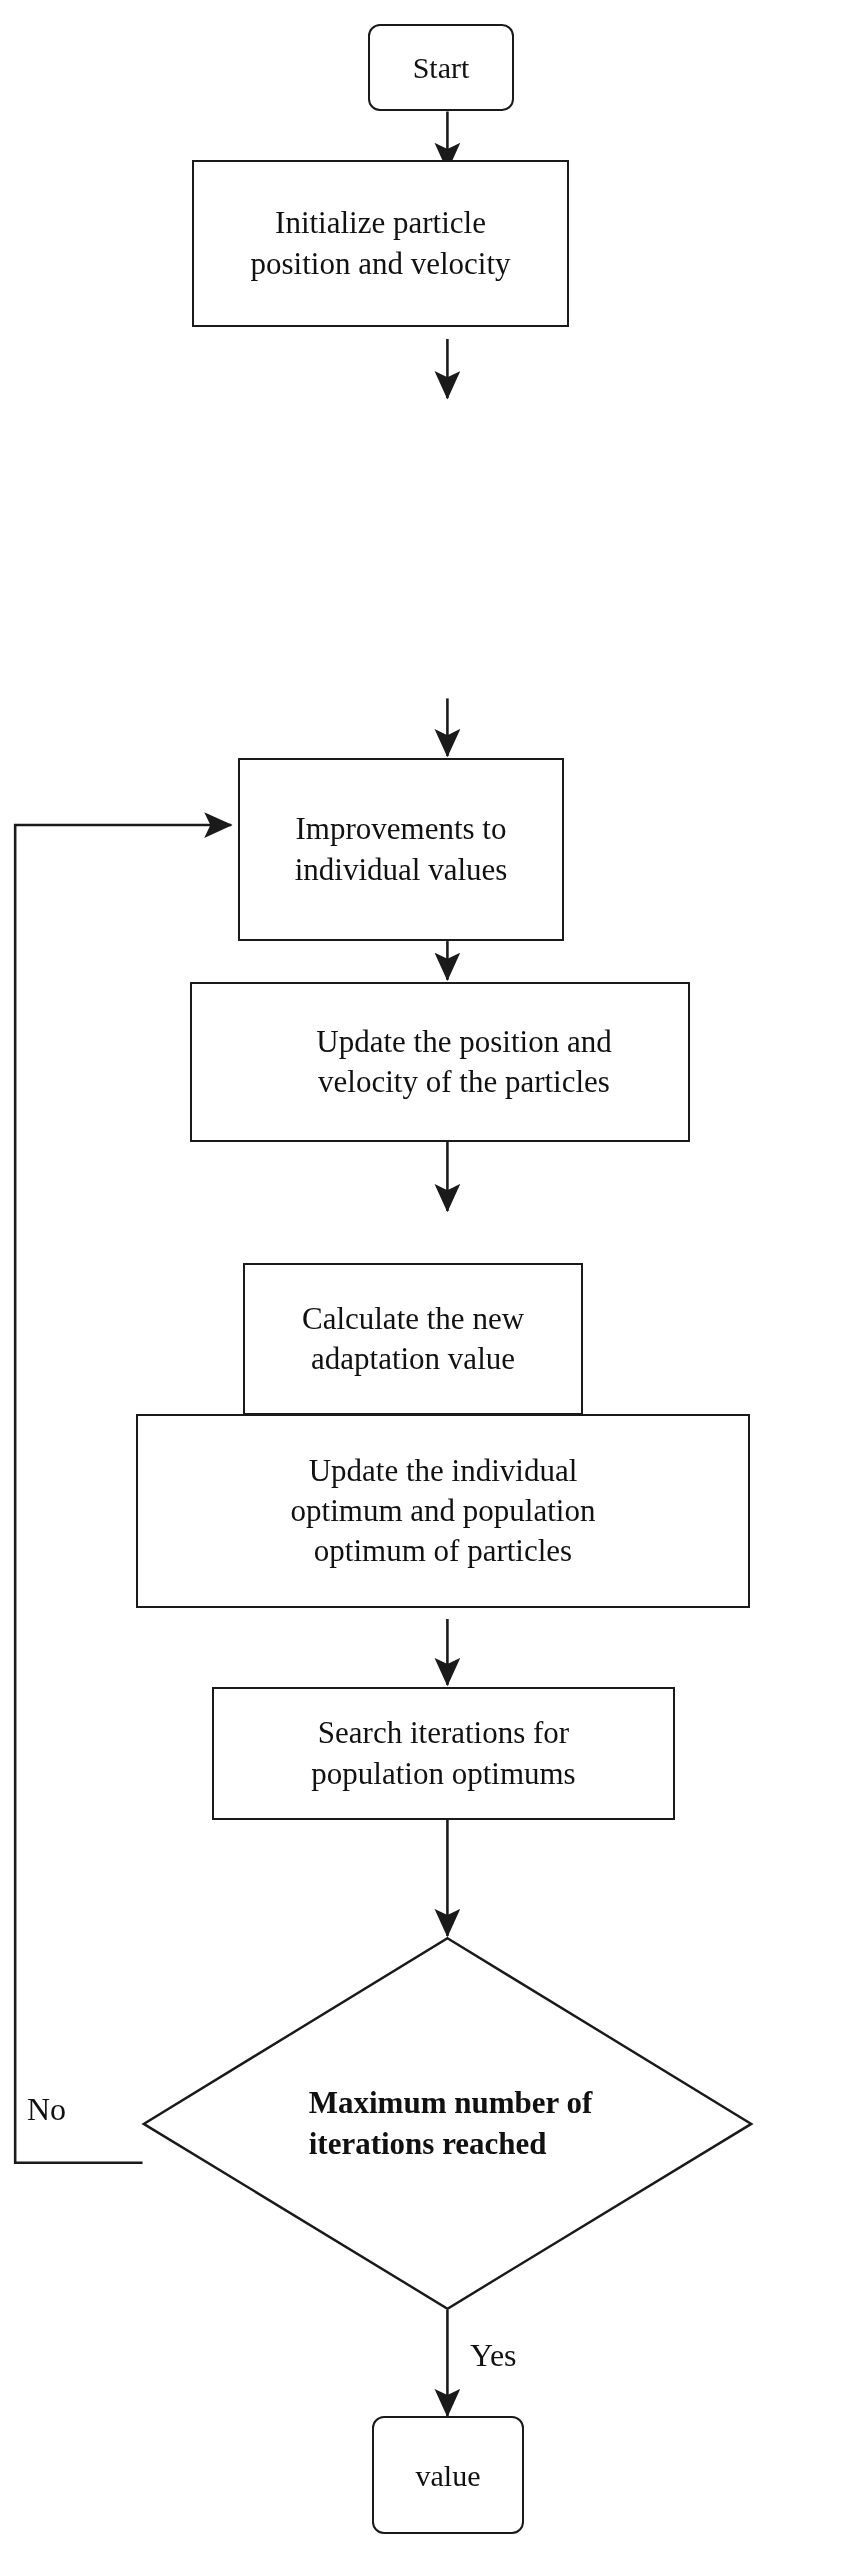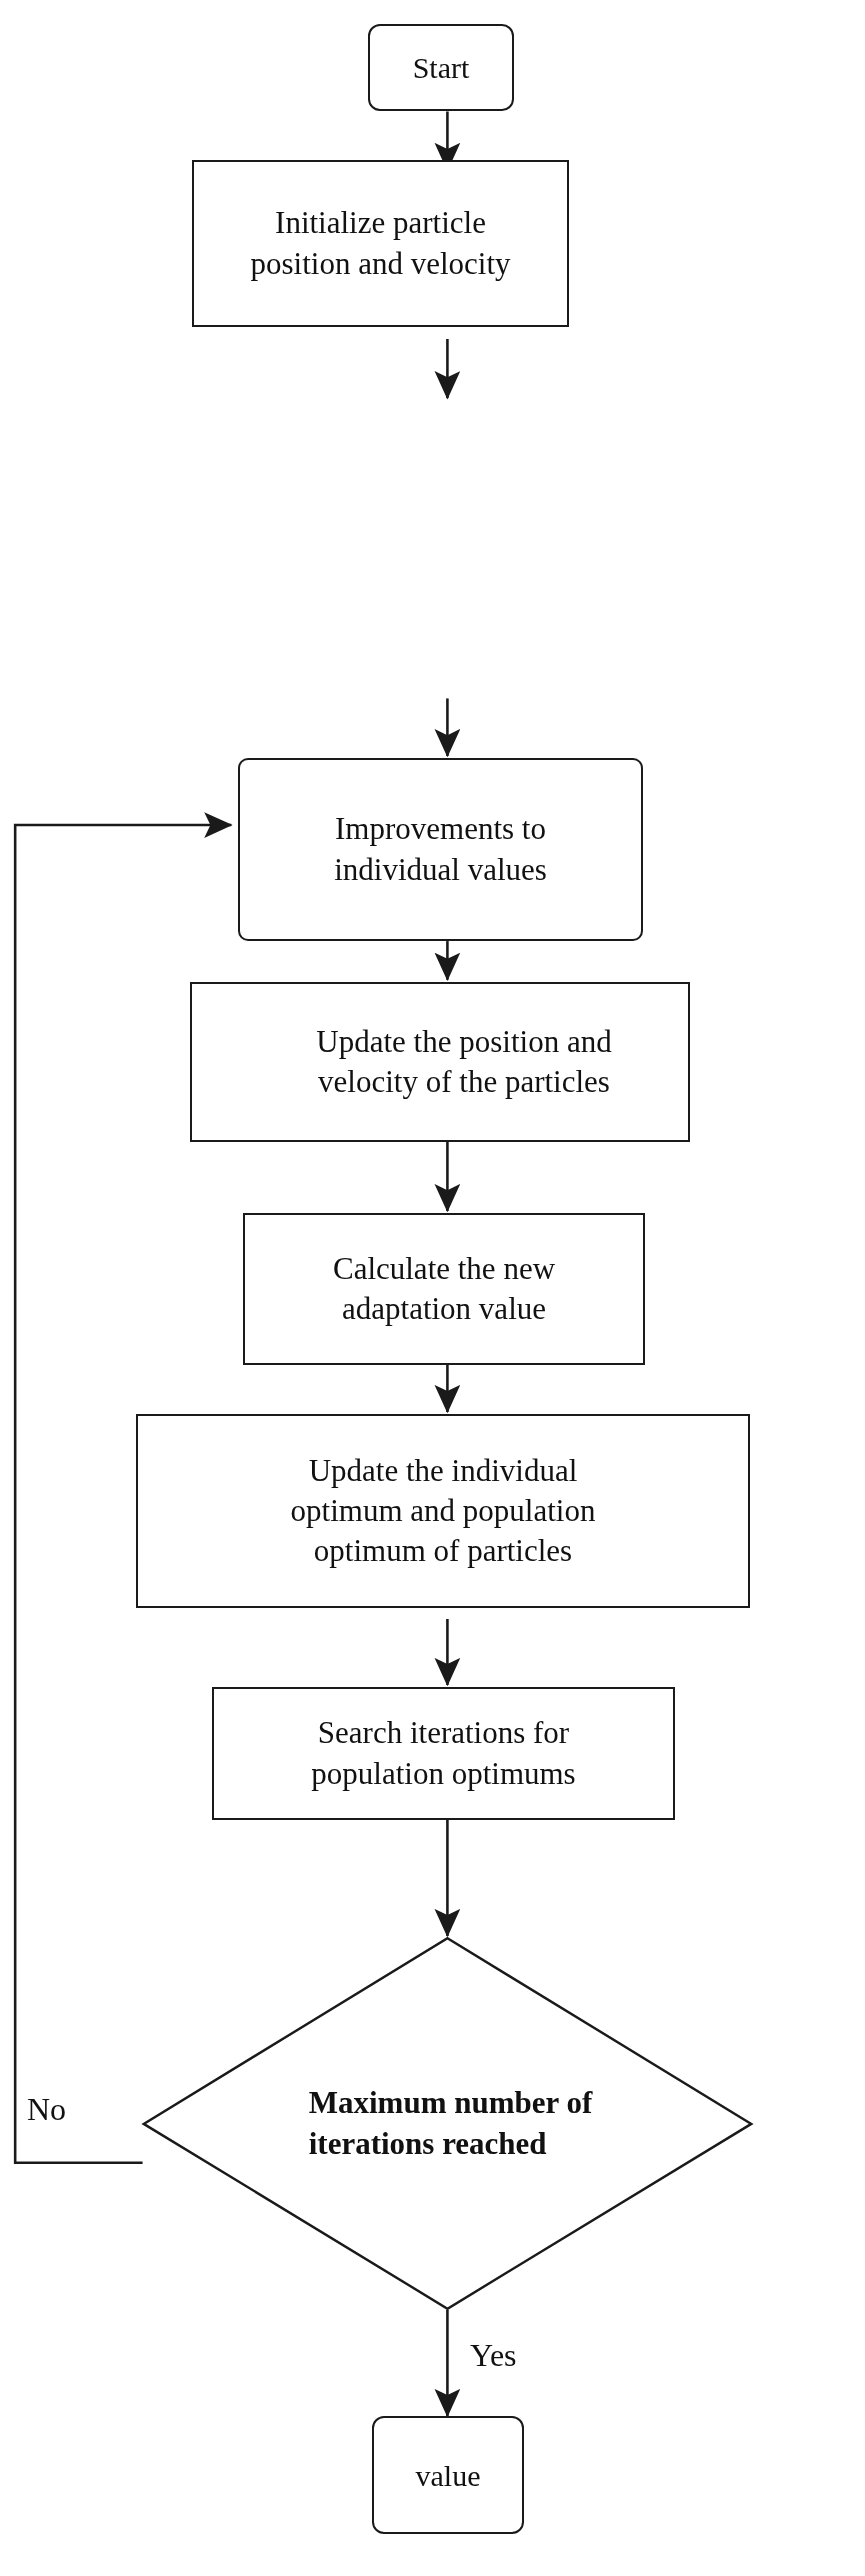--- a/index.html
+++ b/index.html
@@ -112,31 +112,31 @@
   <div class="node terminal fs-start" style="left:368px;top:24px;width:146px;height:87px;">
     <span class="txt">Start</span>
   </div>
 
   <div class="node fs-body" style="left:192px;top:160px;width:377px;height:167px;">
     <span class="txt">Initialize particle
 position and velocity</span>
   </div>
 
 
-  <div class="node fs-body" style="left:238px;top:758px;width:405px;height:183px;border-radius:10px;">
+  <div class="node fs-body" style="left:238px;top:758px;width:326px;height:183px;">
     <span class="txt">Improvements to
 individual values</span>
   </div>
 
   <div class="node fs-body" style="left:190px;top:982px;width:500px;height:160px;padding-left:48px;">
     <span class="txt">Update the position and
 velocity of the particles</span>
   </div>
 
-  <div class="node fs-body" style="left:243px;top:1213px;width:402px;height:152px;">
+  <div class="node fs-body" style="left:243px;top:1263px;width:340px;height:152px;">
     <span class="txt">Calculate the new
 adaptation value</span>
   </div>
 
   <div class="node fs-body" style="left:136px;top:1414px;width:614px;height:194px;">
     <span class="txt">Update the individual
 optimum and population
 optimum of particles</span>
   </div>
 

